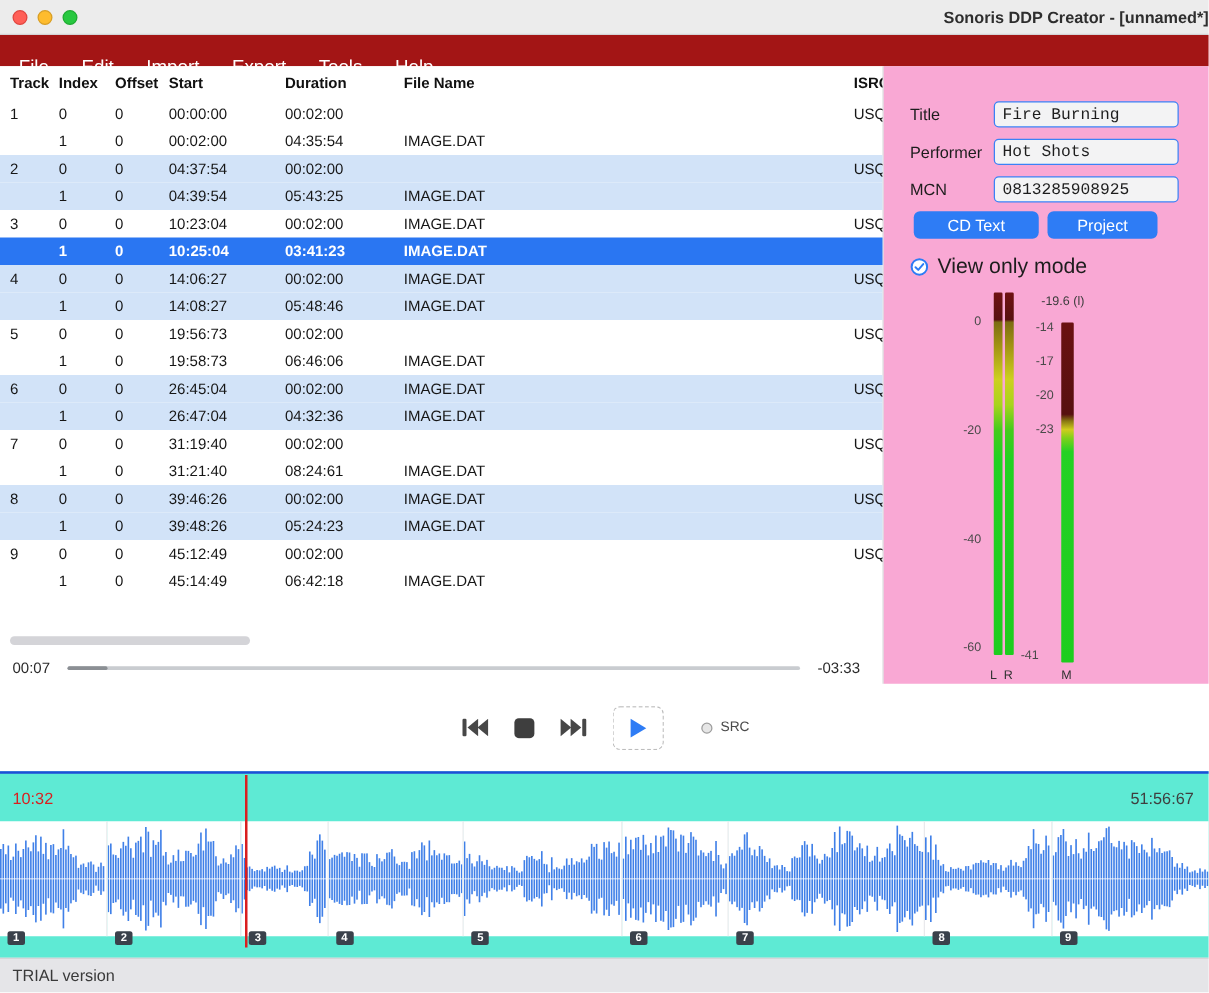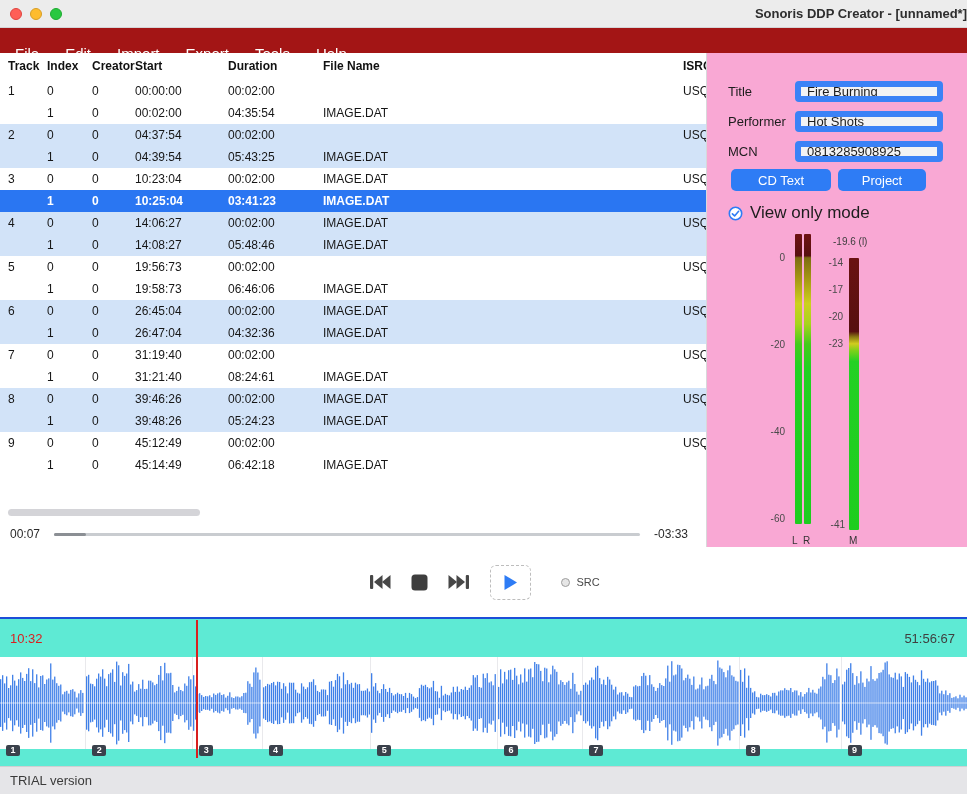--- a/index.html
+++ b/index.html
@@ -31,21 +31,21 @@
   .hscrollbar{width:192px;height:7px;border-radius:4px;background:#d4d4d8;margin:0 0 5px 8px}
   .seekrow{height:26px;display:flex;align-items:center;padding:0 18px 0 10px;font-size:12px;color:#2a2a2a}
   .seek-slider{flex:1;height:14px;position:relative;margin:0 14px}
   .seek-track{position:absolute;top:6px;left:0;right:0;height:3px;border-radius:2px;background:#c9ccd0}
   .seek-progress{position:absolute;top:6px;left:0;width:5.5%;height:3px;border-radius:2px;background:#8b8f94}
 
   
   .panel{flex:1;position:relative;font-size:13px;color:#1d1d1d;background:#f9a8d4}
   .frow{position:absolute;left:21px;display:flex;align-items:center;height:22px}
   .frow .flabel{width:67px}
-  .finput{width:148px;height:21px;background:#f3f3f4;border:6px solid #3b82f6;border-radius:4px;font-family:Liberation Sans, sans-serif;font-size:13px;padding:0 6px;color:#1d1d1d}
+  .finput{width:148px;height:21px;background:#f3f3f4;border:1px solid #3b82f6;border-radius:4px;font-family:Liberation Mono, monospace;font-size:13px;padding:0 6px;color:#1d1d1d}
   #row-title{top:27px}#row-performer{top:57px}#row-mcn{top:87px}
   .pbtn{position:absolute;top:116px;height:22px;border:none;border-radius:5px;background:#2e7cf5;color:#fff;font-family:"Liberation Sans",sans-serif;font-size:13px;cursor:default}
   .btn-cdtext{left:24px;width:100px}
   .btn-project{left:131px;width:88px}
   .viewrow{position:absolute;left:21px;top:150px;display:flex;gap:7px;align-items:center;font-size:17px}
 
   
   .meters{position:absolute;left:0;top:180px;width:100%;height:314px;font-size:10px;color:#4a4a4a}
   .mlabel{position:absolute;text-align:right}
   .readout{position:absolute;left:126px;top:3px;font-size:10px;color:#3c3c3c}
@@ -108,21 +108,21 @@
     <div class="menu-item">Export</div>
     <div class="menu-item">Tools</div>
     <div class="menu-item">Help</div>
   </div>
 
 <div class="content">
   <div class="left">
     <div class="thead">
         <div class="cell">Track</div>
         <div class="cell">Index</div>
-        <div class="cell">Creator</div>
+        <div class="cell">Offset</div>
         <div class="cell">Start</div>
         <div class="cell">Duration</div>
         <div class="cell">File Name</div>
         <div class="cell">ISRC</div>
       </div>
     <div>
         <div class="trow">
     <div class="cell">1</div>
     <div class="cell">0</div>
     <div class="cell">0</div>
@@ -329,21 +329,21 @@
       <div class="bar bar-m"></div>
 
     <div class="mlabel" style="left: 46px; width: 32px; top: 19px;">0</div>
         <div class="mlabel" style="left: 46px; width: 32px; top: 106px;">-20</div>
         <div class="mlabel" style="left: 46px; width: 32px; top: 193px;">-40</div>
         <div class="mlabel" style="left: 46px; width: 32px; top: 280px;">-60</div>
         <div class="mlabel" style="left: 102px; width: 34px; top: 24px;">-14</div>
         <div class="mlabel" style="left: 102px; width: 34px; top: 51px;">-17</div>
         <div class="mlabel" style="left: 102px; width: 34px; top: 78px;">-20</div>
         <div class="mlabel" style="left: 102px; width: 34px; top: 105px;">-23</div>
-        <div class="mlabel" style="left: 104px; width: 34px; top: 286px;">-41</div>
+        <div class="mlabel" style="left: 90px; width: 34px; top: 286px;">-41</div>
         <div class="chan" style="left: 85px;">L</div>
         <div class="chan" style="left: 96px;">R</div>
         <div class="chan" style="left: 142px;">M</div>
       </div>
   </div>
 </div>
 
 <div class="transport">
   <button class="tbtn">
     <svg width="22" height="16" viewBox="0 0 22 16">

